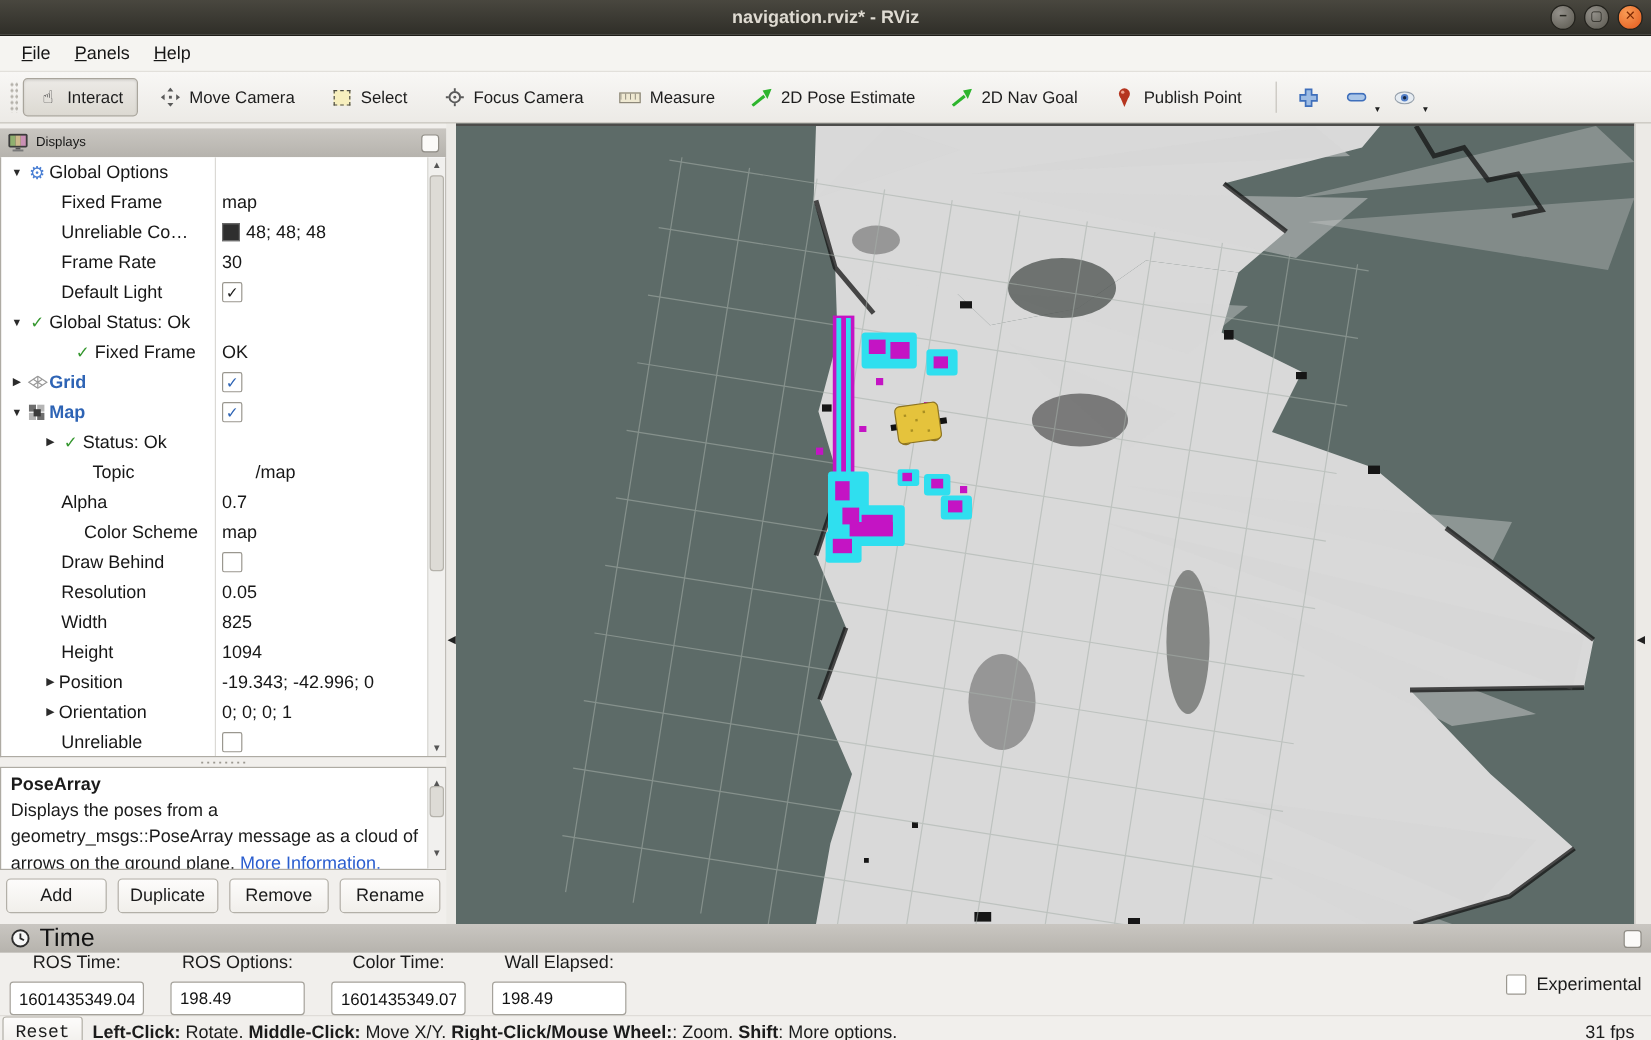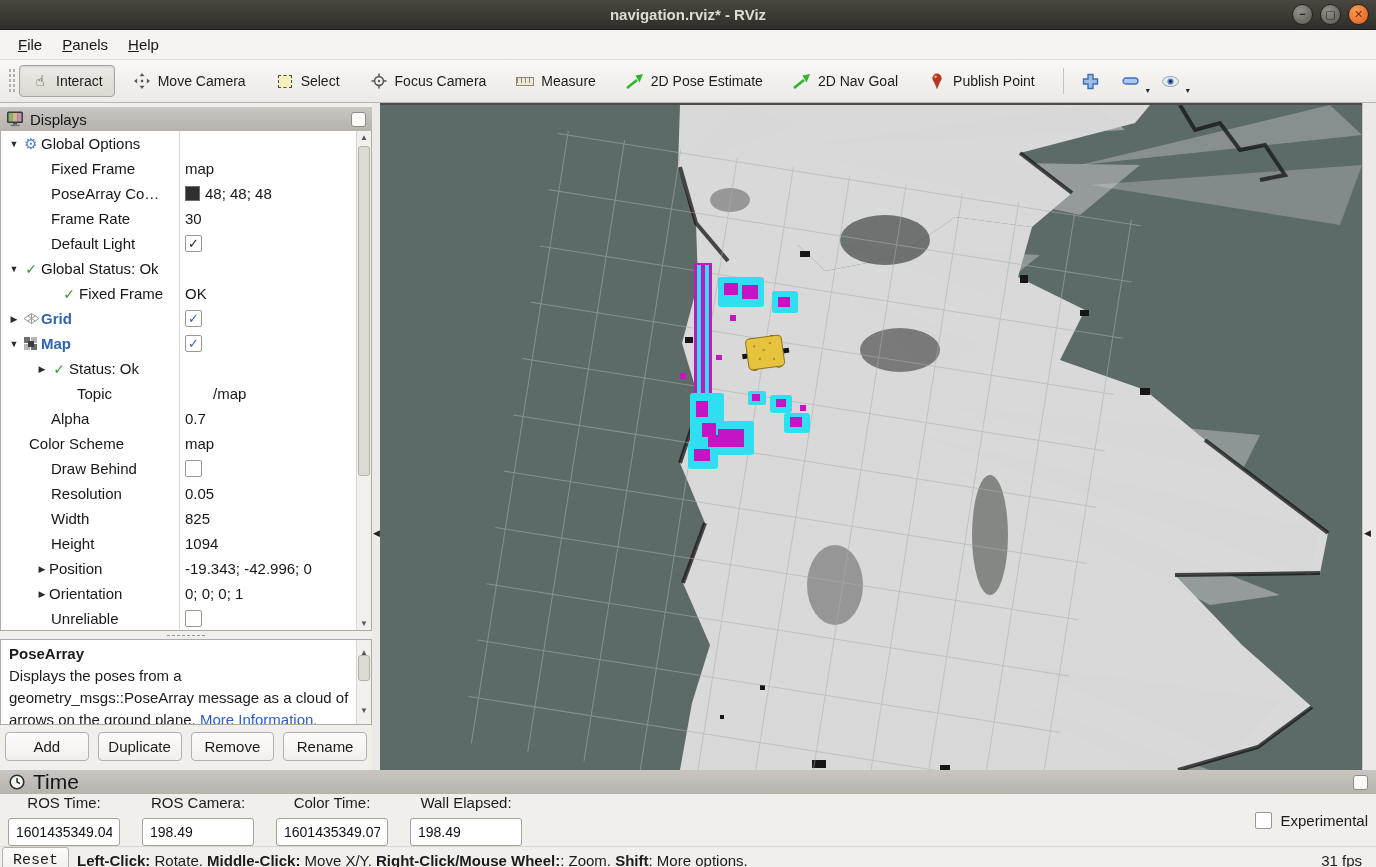--- a/index.html
+++ b/index.html
@@ -41,21 +41,21 @@
     background-size:4px 5px; background-repeat:repeat-x; background-position:0 0;}
   .tsep { width:1px; height:26px; background:#c6c3bc; margin:0 10px; }
   .viewbtn { display:flex; align-items:flex-start; padding:4px 8px; position:relative; margin-right:6px;}
   .dd-arrow { font-size:8px; color:#222; position:absolute; right:-2px; bottom:-2px;}
 
   
   .main { flex:0 0 667px; height:667px; display:flex; }
   .left-panel { width:372px; flex:0 0 372px; display:flex; flex-direction:column;
     background:#f1efec; padding-top:4px;}
   .panel-header { height:24px; flex:0 0 24px; display:flex; align-items:center; gap:6px;
-    background:linear-gradient(#c9c6c1,#b6b3ad); padding:0 6px; font-size:15px; color:#151515;}
+    background:linear-gradient(#c9c6c1,#b6b3ad); padding:0 6px; font-size:11px; color:#151515;}
   .float-btn { width:15px; height:15px; margin-left:auto; background:#fbfaf8;
     border:1px solid #8f8c85; border-radius:3px;}
   .tree { position:relative; flex:0 0 500px; background:#fff; border:1px solid #aeaba3;
     border-top:none; overflow:hidden; }
   .tree .colline { position:absolute; left:178px; top:0; bottom:0; width:1px; background:#dbd9d5; }
   .trow { height:25px; display:flex; align-items:center; font-size:15px; color:#171717; }
   .trow .namecol { width:178px; flex:0 0 178px; display:flex; align-items:center; overflow:hidden;}
   .trow .valcol { flex:1; display:flex; align-items:center; padding-left:6px; overflow:hidden;}
   .arrow { width:14px; flex:0 0 14px; font-size:9px; color:#2b2b2b; text-align:center;}
   .ticon-cell { width:20px; flex:0 0 20px; display:flex; align-items:center; justify-content:center;}
@@ -270,21 +270,21 @@
           <div class="trow">
             <div class="namecol" style="padding-left: 50px;">
               <span class="lbl">Fixed Frame</span>
             </div>
             <div class="valcol">
               <span>map</span>
             </div>
           </div>
           <div class="trow">
             <div class="namecol" style="padding-left: 50px;">
-              <span class="lbl">PoseArray Co…</span>
+              <span class="lbl">Unreliable Co…</span>
             </div>
             <div class="valcol">
               <span class="swatch" style="background: rgb(47, 47, 47);"></span>
               <span>48; 48; 48</span>
             </div>
           </div>
           <div class="trow">
             <div class="namecol" style="padding-left: 50px;">
               <span class="lbl">Frame Rate</span>
             </div>
@@ -376,21 +376,21 @@
           </div>
           <div class="trow">
             <div class="namecol" style="padding-left: 50px; text-align: right;">
               <span class="lbl">Alpha</span>
             </div>
             <div class="valcol">
               <span>0.7</span>
             </div>
           </div>
           <div class="trow">
-            <div class="namecol" style="padding-left: 28px;">
+            <div class="namecol" style="padding-left: 69px;">
               <span class="lbl">Color Scheme</span>
             </div>
             <div class="valcol">
               <span>map</span>
             </div>
           </div>
           <div class="trow">
             <div class="namecol" style="padding-left: 50px;">
               <span class="lbl">Draw Behind</span>
             </div>
@@ -620,21 +620,21 @@
         </span>
       <span>Time</span>
       <span class="float-btn"></span>
     </div>
     <div class="time-fields" id="time-fields">
         <div class="tfield">
           <span>ROS Time:</span>
           <input type="text" value="1601435349.04" style="">
         </div>
         <div class="tfield">
-          <span>ROS Camera:</span>
+          <span>ROS Options:</span>
           <input type="text" value="198.49" style="">
         </div>
         <div class="tfield">
           <span>Color Time:</span>
           <input type="text" value="1601435349.07" style="">
         </div>
         <div class="tfield">
           <span>Wall Elapsed:</span>
           <input type="text" value="198.49" style="">
         </div>

